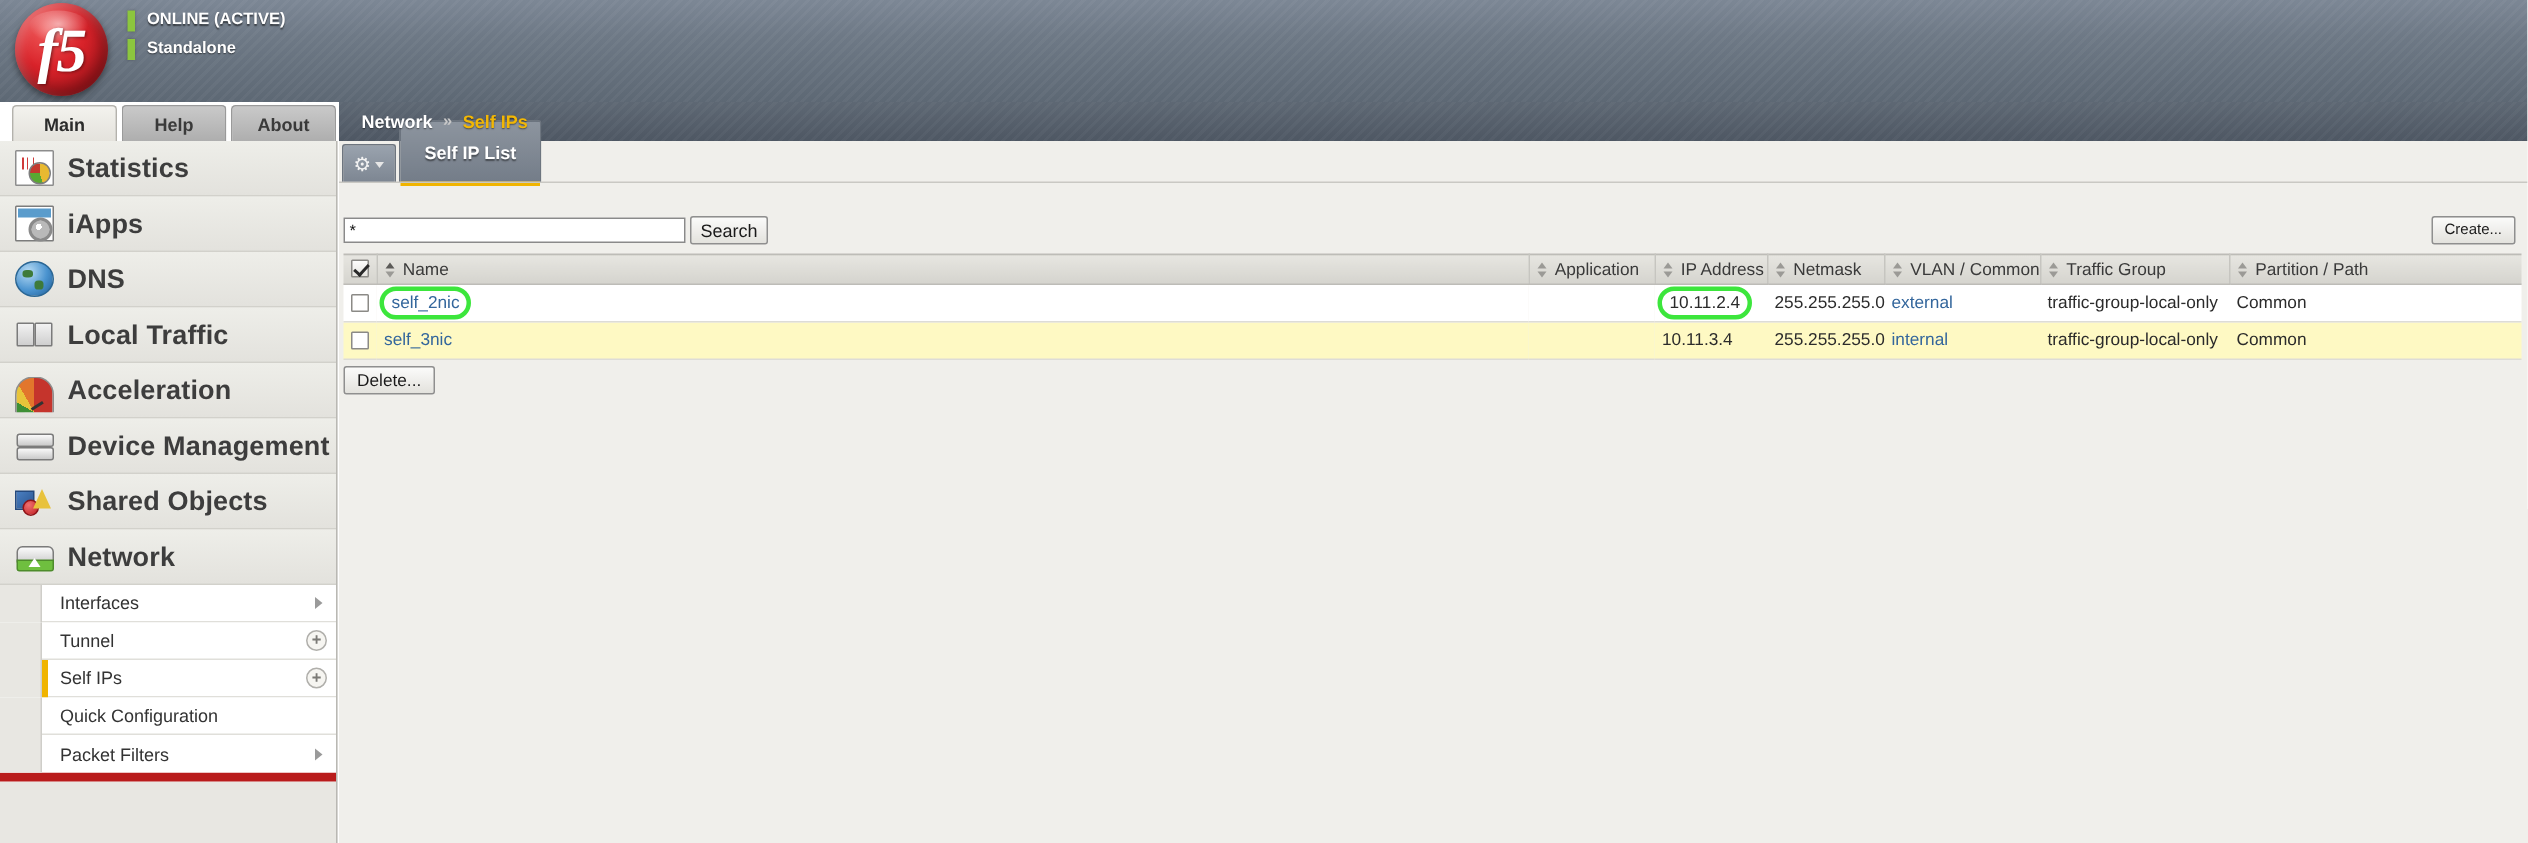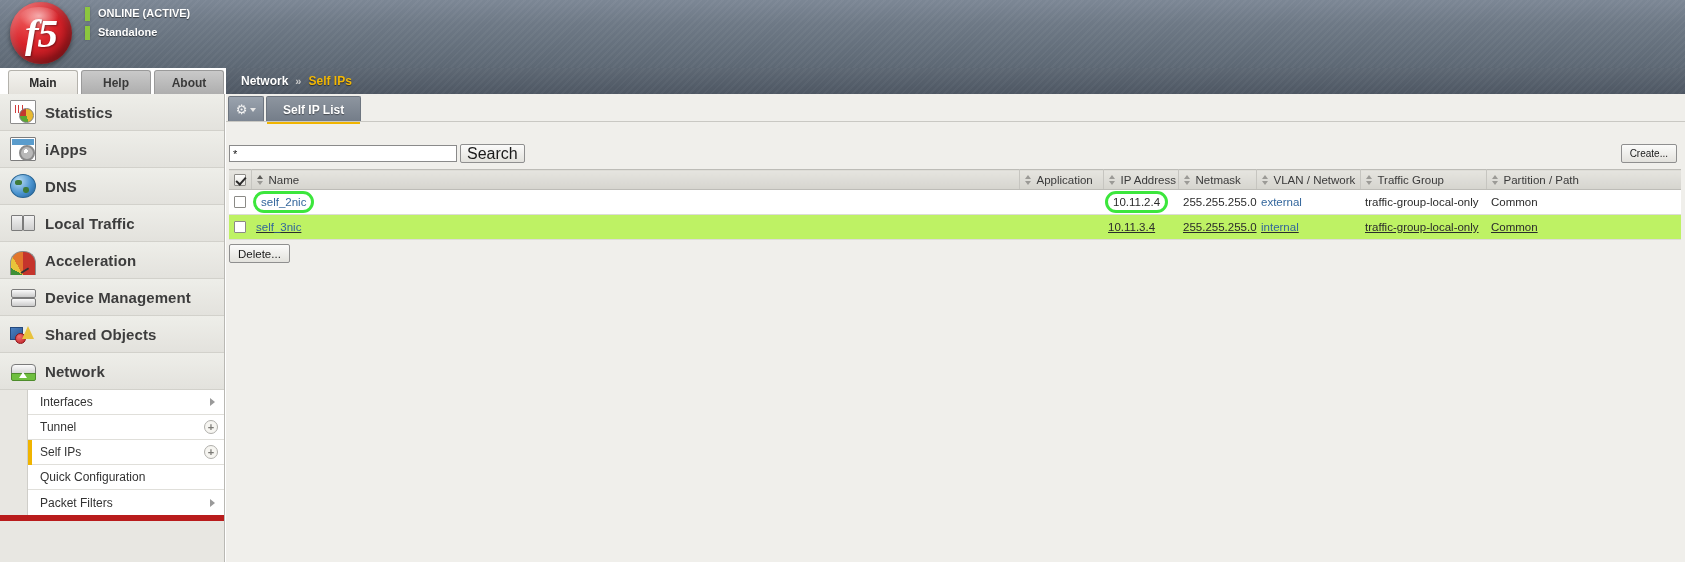--- a/index.html
+++ b/index.html
@@ -82,21 +82,21 @@
     position:relative; height:37px; display:flex; align-items:center;
     border-bottom:1px solid #d2d1cb;
     background: linear-gradient(180deg,#eeeee9 0%,#e3e2dd 100%);
     cursor:pointer; padding-left:10px;
   }
   .nav-item .nicon {
     width:26px; height:24px; margin-right:9px; flex:none;
     position:relative;
   }
   .nav-item .nlabel {
-    font-size:15px; color:#3d3d3d; font-weight:bold;
+    font-size:18px; color:#3d3d3d; font-weight:bold;
     letter-spacing:0.1px;
   }
 
   
   .ic-stat{background:#fff;border:1px solid #8d8d8d;border-radius:1px;}
   .ic-stat::before{content:"";position:absolute;left:2px;top:4px;width:14px;height:8px;
      background:linear-gradient(90deg,transparent 0 2px,#d03b3b 2px 3px,transparent 3px 5px,#d03b3b 5px 6px,transparent 6px 9px,#d03b3b 9px 10px,transparent 10px 14px);}
   .ic-stat::after{content:"";position:absolute;right:1px;bottom:0px;width:13px;height:13px;border-radius:50%;
      background:conic-gradient(#e8b931 0 45%, #5aa832 45% 75%, #c4392f 75% 100%);border:1px solid #7e7e7e;}
   .ic-iapps{background:#fff;border:1px solid #7c7c7c;border-radius:1px;}
@@ -186,21 +186,21 @@
   }
   .gear-tab {
     width:36px; height:26px; margin-left:2px;
     background: linear-gradient(180deg,#9aa3ae 0%,#7c8591 100%);
     border:1px solid #6d757f; border-bottom:none; border-radius:2px 2px 0 0;
     display:flex; align-items:center; justify-content:center; gap:3px; cursor:pointer;
   }
   .gear-glyph { color:#f2f2f2; font-size:13px; line-height:13px; }
   .gear-caret { width:0;height:0;border-left:3.5px solid transparent;border-right:3.5px solid transparent;border-top:4px solid #e6e6e6;}
   .list-tab {
-    height:26px; padding:0 16px; margin-left:2px;
+    height:42px; padding:0 16px; margin-left:2px;
     background: linear-gradient(180deg,#8d959f 0%,#737c88 100%);
     border:1px solid #6d757f; border-bottom:none; border-radius:2px 2px 0 0;
     display:flex; align-items:center; position:relative; cursor:pointer;
     color:#ffffff; font-size:12px; font-weight:bold; text-shadow:0 1px 1px rgba(0,0,0,0.45);
   }
   .list-tab::after {
     content:""; position:absolute; left:0; right:0; bottom:-2px; height:3px; background:#f0b400;
   }
   .subtab-rule {
     position:absolute; left:0; bottom:0; width:1459px; height:1px; background:#c9c8c3;
@@ -214,21 +214,21 @@
   .toolbar { position:absolute; left:3px; top:20px; display:flex; align-items:center; }
   .search-input {
     width:228px; height:17px; border:1px solid #8a8a8a; background:#ffffff;
     font-family:"Liberation Sans", sans-serif; font-size:11px; color:#111;
     padding:0 3px; outline:none;
   }
   .search-btn {
     height:19px; margin-left:3px; padding:0 6px;
     border:1px solid #8f8f8f; border-radius:2px;
     background: linear-gradient(180deg,#fbfbfa 0%,#e3e2dd 100%);
-    font-family:"Liberation Sans", sans-serif; font-size:16px; color:#1a1a1a;
+    font-family:"Liberation Sans", sans-serif; font-size:12px; color:#1a1a1a;
     cursor:pointer;
   }
   .create-btn {
     position:absolute; right:8px; top:20px; height:19px; padding:0 8px;
     border:1px solid #8f8f8f; border-radius:2px;
     background: linear-gradient(180deg,#fbfbfa 0%,#e3e2dd 100%);
     font-family:"Liberation Sans", sans-serif; font-size:10px; color:#1a1a1a;
     cursor:pointer;
   }
 
@@ -256,21 +256,21 @@
     border-left:3.5px solid transparent;border-right:3.5px solid transparent;border-top:4px solid #9b9a96;}
   .sort-ico.asc::before{border-bottom-color:#5c5b58;}
 
   .tbl td {
     height:25px; padding:0 5px; font-size:11.5px; color:#2b2b2b;
     border-bottom:1px solid #dddcd7; vertical-align:middle;
     white-space:nowrap;
     margin-left:48px;
   }
   tr.row-a td { background:#ffffff; }
-  tr.row-b td { background:#bef264;text-decoration:underline; }
+  tr.row-b td { background:#fef9c3; }
 
   .cb {
     width:12px; height:12px; border:1px solid #8b8a86; background:#ffffff;
     display:inline-block; vertical-align:middle; cursor:pointer; position:relative;
     border-radius:1px;
   }
   .cb.checked {
     background: linear-gradient(180deg,#fdfdfc,#e6e5e0);
   }
   .cb.checked::after {
@@ -460,21 +460,21 @@
             </th>
             <th>
               <span class="th-inner">
                 <span class="sort-ico"></span>
                 <span>Netmask</span>
               </span>
             </th>
             <th>
               <span class="th-inner">
                 <span class="sort-ico"></span>
-                <span>VLAN / Network</span>
+                <span>VLAN / Common</span>
               </span>
             </th>
             <th>
               <span class="th-inner">
                 <span class="sort-ico"></span>
                 <span>Traffic Group</span>
               </span>
             </th>
             <th style="border-right:none;">
               <span class="th-inner">

